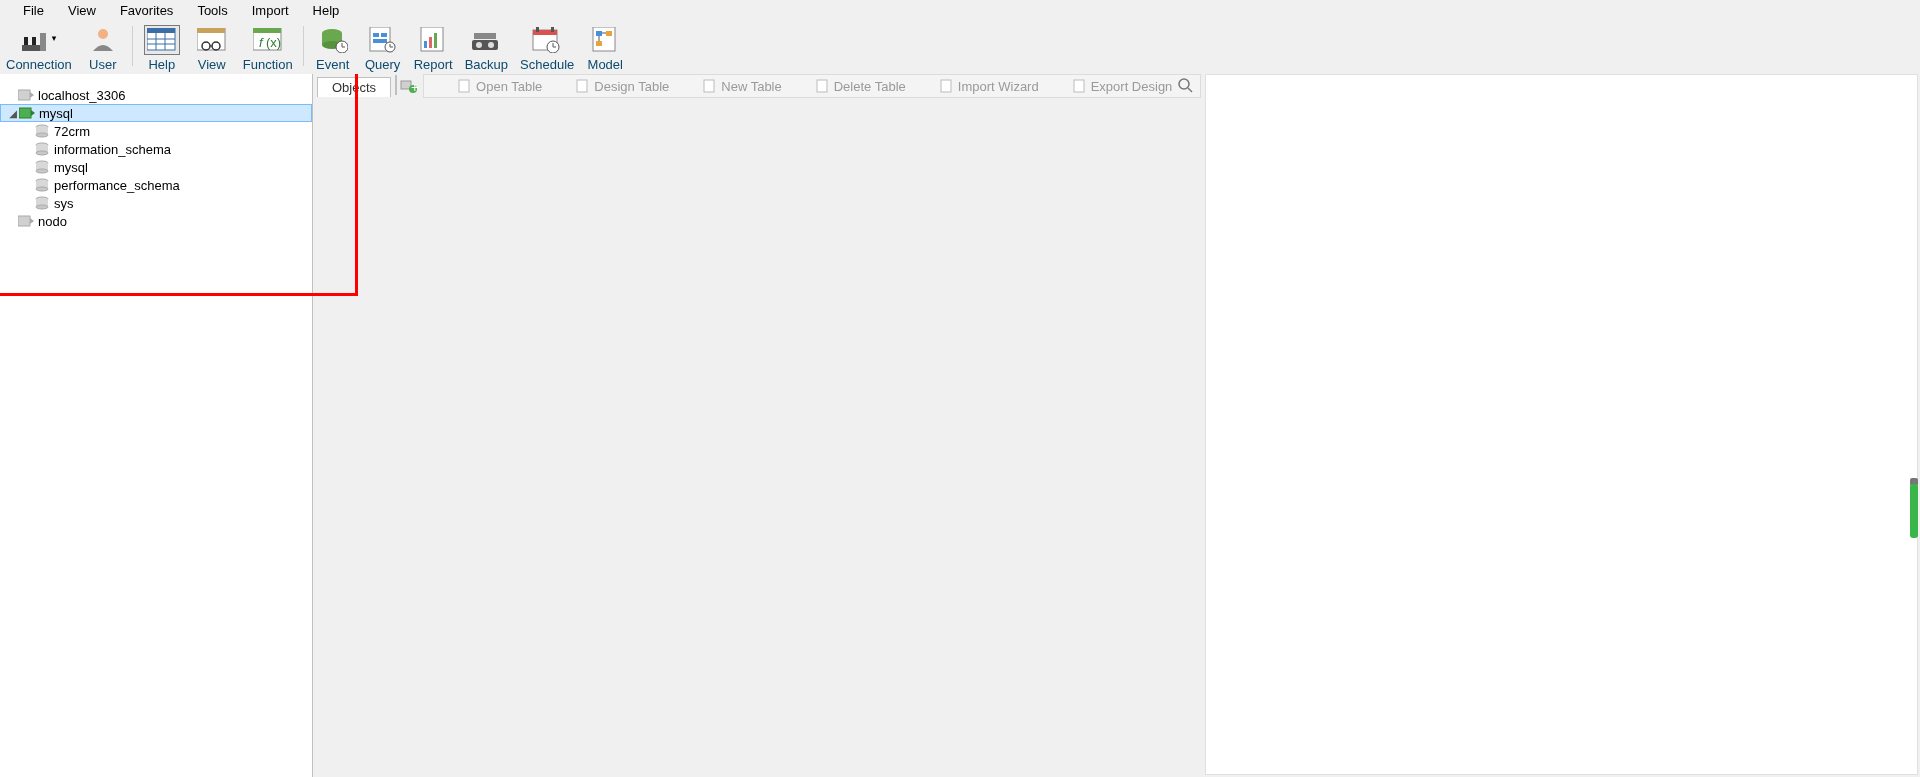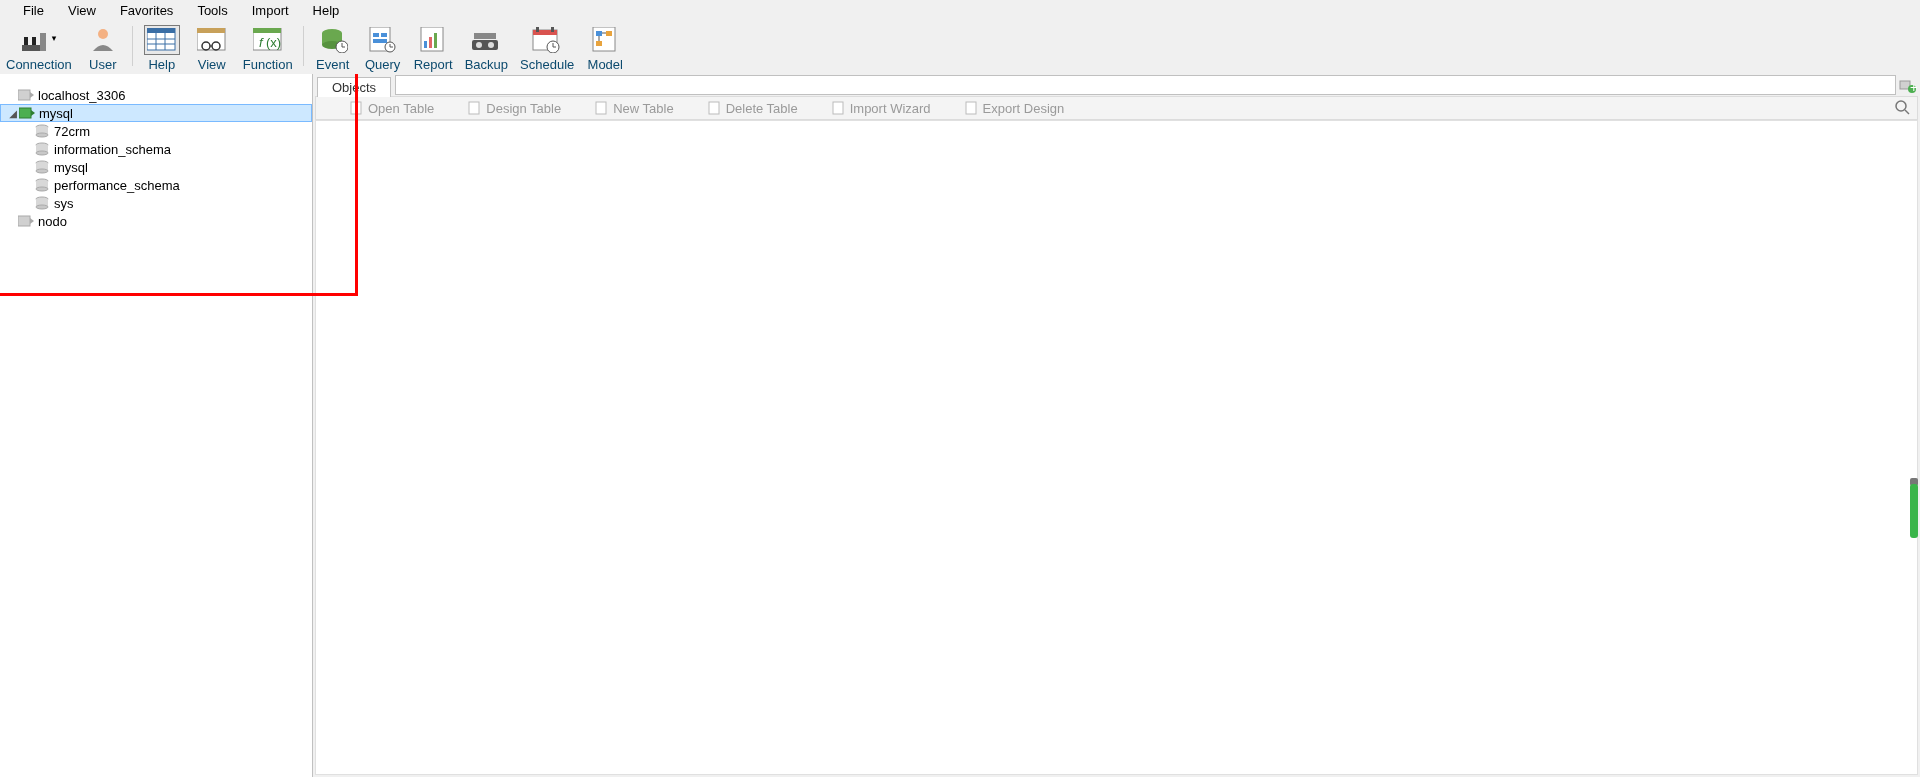--- a/index.html
+++ b/index.html
@@ -22,21 +22,21 @@
 .body-row { display: flex; flex: 1; overflow: hidden; }
 .tree { width: 313px; background: #ffffff; border-right: 1px solid #c0c0c0; position: relative; padding-top: 12px; }
 .tree-row { display: flex; align-items: center; height: 18px; padding-left: 6px; white-space: nowrap; }
 .tree-row .expander { width: 12px; text-align: center; font-size: 10px; color: #555; }
 .tree-row .ticon { width: 16px; height: 14px; display: inline-flex; align-items: center; justify-content: center; margin-right: 4px; }
 .tree-row.selected { background: #cde8ff; border: 1px solid #7abaff; height: 18px; }
 .tree-row.level1 { padding-left: 18px; }
 .tree-row.level2 { padding-left: 34px; }
 .highlight-box { position: absolute; left: 0; top: 0; width: 358px; height: 222px; border: 3px solid #ff0000; border-left: none; border-top: none; pointer-events: none; z-index: 50; }
 
-.right { flex: 1; display: flex; flex-direction: column; background: #f0f0f0; }
+.right { flex: 1; display: flex; flex-direction: row; background: #f0f0f0; }
 .tabbar { height: 22px; display: flex; align-items: flex-end; background: #f0f0f0; padding-left: 4px; }
 .tab { background: #ffffff; border: 1px solid #c0c0c0; border-bottom: none; padding: 2px 14px; font-size: 13px; color: #333; position: relative; top: 1px; }
 .add-tab { width: 20px; height: 20px; display: inline-flex; align-items: center; justify-content: center; margin-left: auto; margin-right: 2px; }
 .path-bar { height: 20px; background: #ffffff; border: 1px solid #c0c0c0; margin: 0 2px 0 2px; }
 .sub-toolbar { height: 24px; display: flex; align-items: center; background: #f4f4f4; border: 1px solid #dcdcdc; margin: 0 2px; gap: 6px; padding: 0 6px; }
 .sub-toolbar .stb { display: inline-flex; align-items: center; gap: 4px; color: #9a9a9a; padding-left: 28px; }
 .sub-toolbar .stb .sicon { width: 14px; height: 14px; display: inline-block; }
 .sub-toolbar .search { margin-left: auto; color: #888; }
 .canvas { flex: 1; background: #ffffff; margin: 0 2px 2px 2px; border: 1px solid #e0e0e0; }
 

